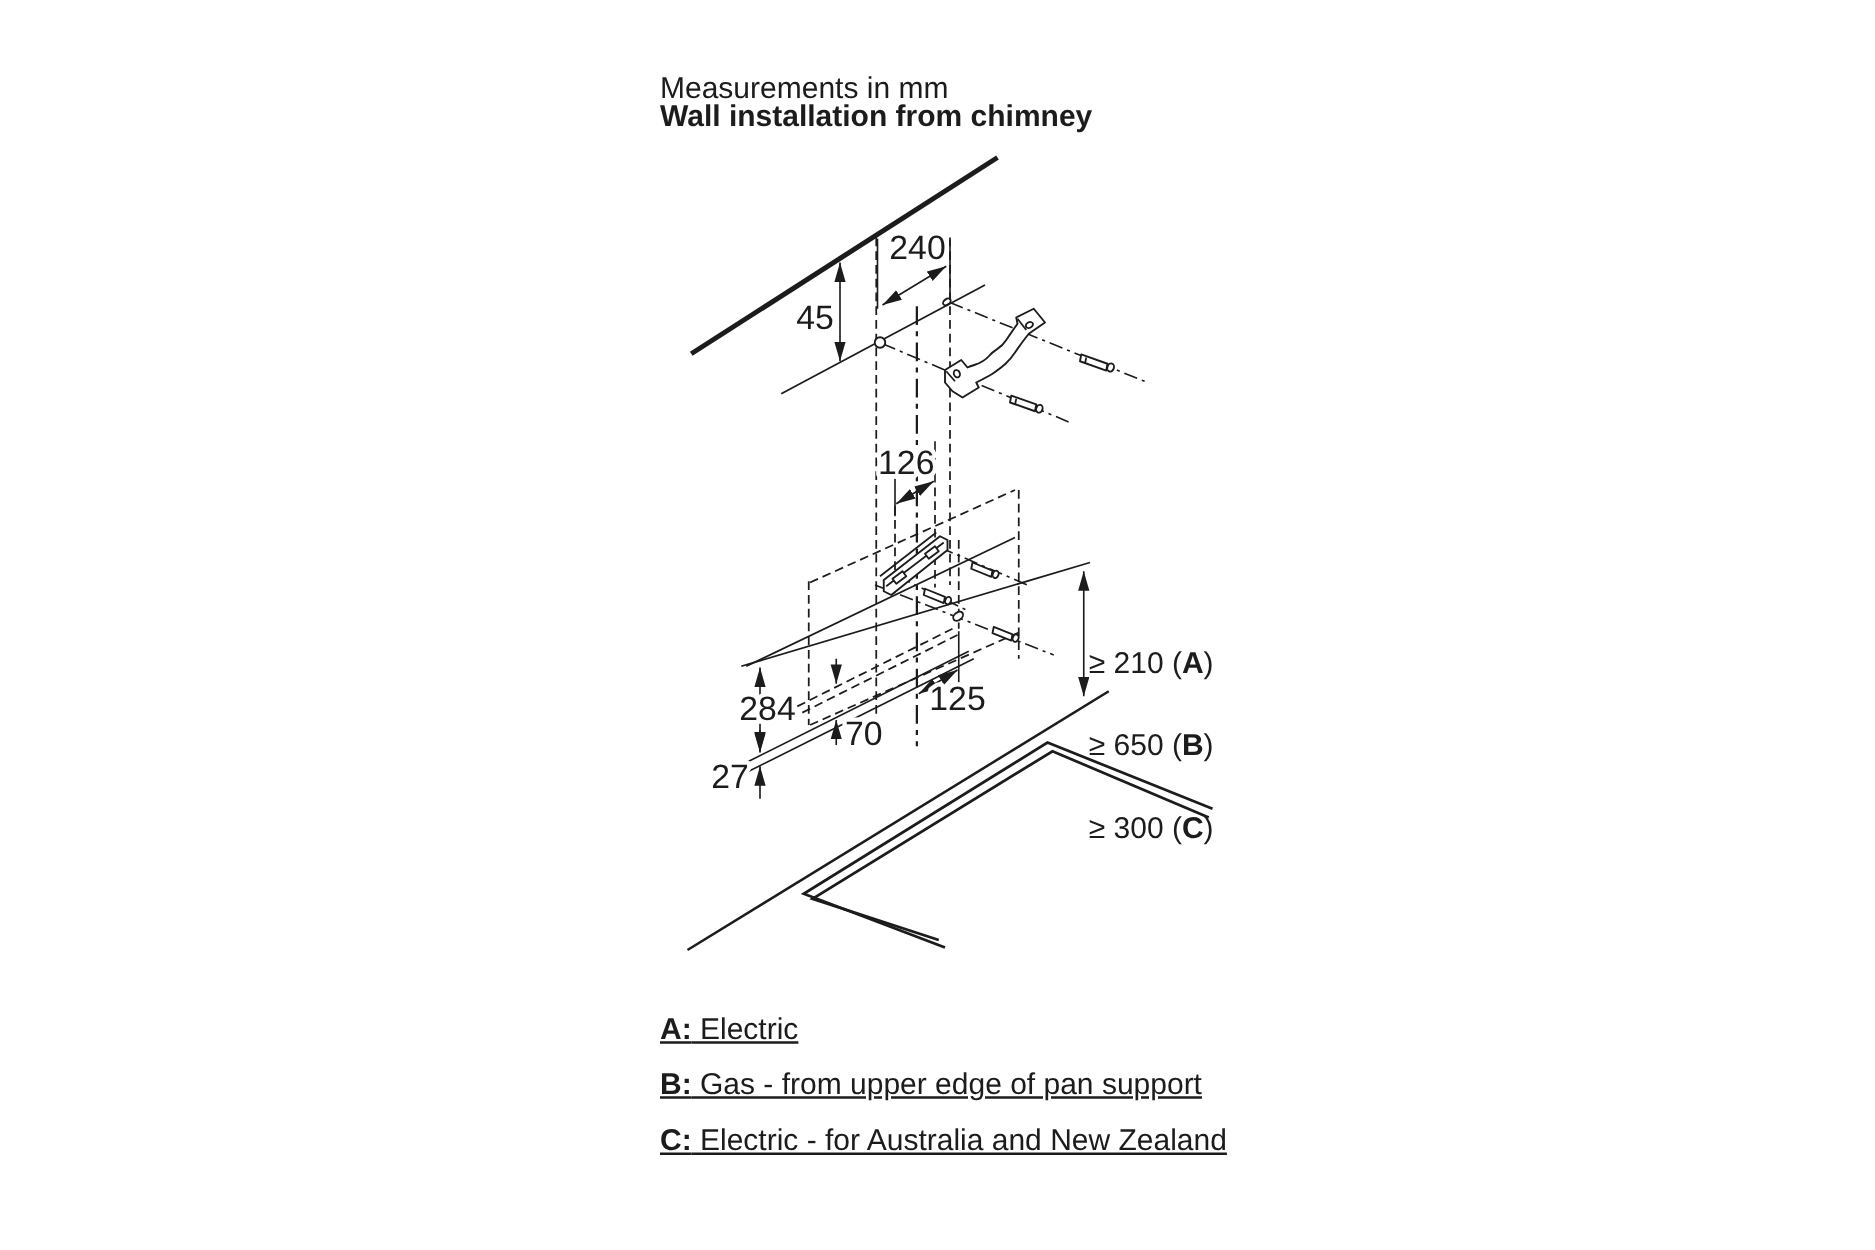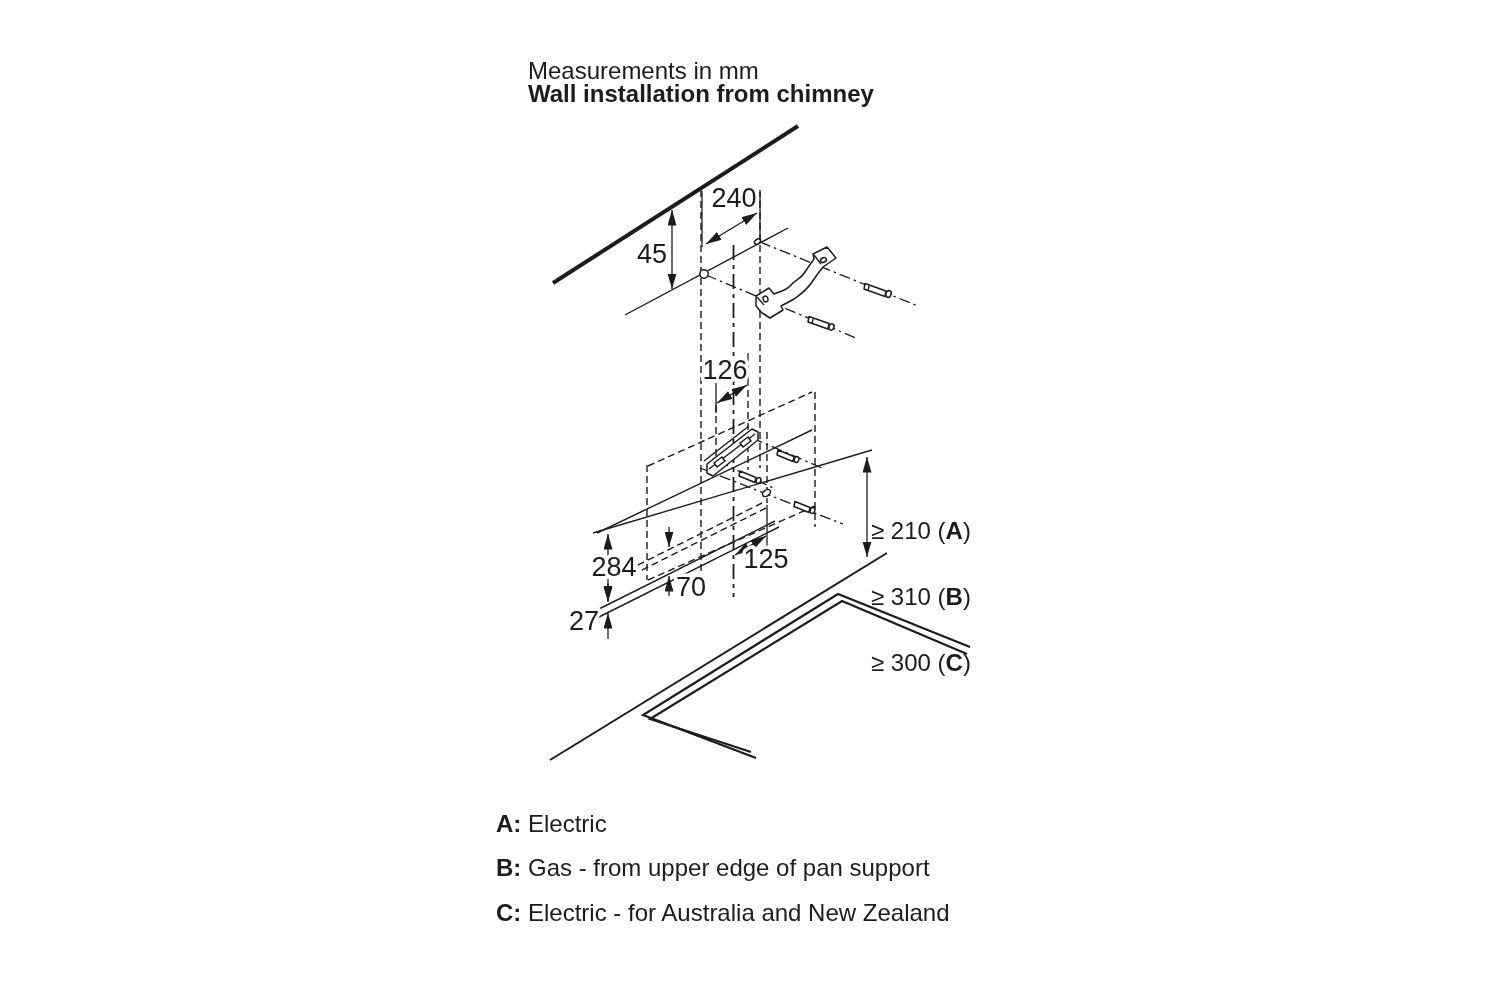--- a/index.html
+++ b/index.html
@@ -4,21 +4,21 @@
 <style>
   html,body{margin:0;padding:0;background:#fff;}
   #page{position:relative;width:1500px;height:1000px;background:#fff;overflow:hidden;
         font-family:"Liberation Sans",sans-serif;color:#1c1c1c;}
   #diagram-svg{position:absolute;left:0;top:0;}
   .t{position:absolute;white-space:pre;color:#1c1c1c;}
   .title-line1{left:528px;top:57px;font-size:24px;}
   .title-line2{left:528px;top:80px;font-size:24px;font-weight:bold;}
   .min-block{left:871px;top:476px;font-size:24px;line-height:22px;}
   .min-block b{font-weight:bold;}
-  .legend-row{left:496px;font-size:24px;}
+  .legend-row{left:528px;font-size:24px;text-decoration:underline;}
   .legend-row b{font-weight:bold;}
   .lr0{top:810px;} .lr1{top:854px;text-align:right;} .lr2{top:899px;text-align:center;}
   
   .ink{stroke:#1c1c1c;fill:none;}
   .thin{stroke-width:1.4;}
   .dash{stroke-width:1.4;stroke-dasharray:7 4;}
   .axis{stroke-width:1.3;stroke-dasharray:11 4 2.5 4;}
   .center{stroke-width:1.8;stroke-dasharray:15 5 4 5;}
   .part{fill:#ffffff;stroke:#1c1c1c;stroke-width:1.5;stroke-linejoin:round;}
   .dimline{stroke:#1c1c1c;stroke-width:1.3;fill:none;}
@@ -181,21 +181,21 @@
     <g>
       <line class="dimline" x1="867" y1="457" x2="867" y2="557" marker-start="url(#ah)" marker-end="url(#ah)"></line>
     </g>
   </svg>
 
   <div class="t title-line1">Measurements in mm</div>
   <div class="t title-line2">Wall installation from chimney</div>
 
   <div class="t min-block">
     <div><span>≥ 210 (</span><b>A</b><span>)</span></div>
-    <div><span>≥ 310 (</span><b>B</b><span>)</span></div>
+    <div><span>≥ 650 (</span><b>B</b><span>)</span></div>
     <div><span>≥ 300 (</span><b>C</b><span>)</span></div>
   </div>
 
   <div class="t legend-row lr0"><b>A:</b><span> Electric</span></div>
   <div class="t legend-row lr1"><b>B:</b><span> Gas - from upper edge of pan support</span></div>
   <div class="t legend-row lr2"><b>C:</b><span> Electric - for Australia and New Zealand</span></div>
 
 </div>
 
 </body></html>

